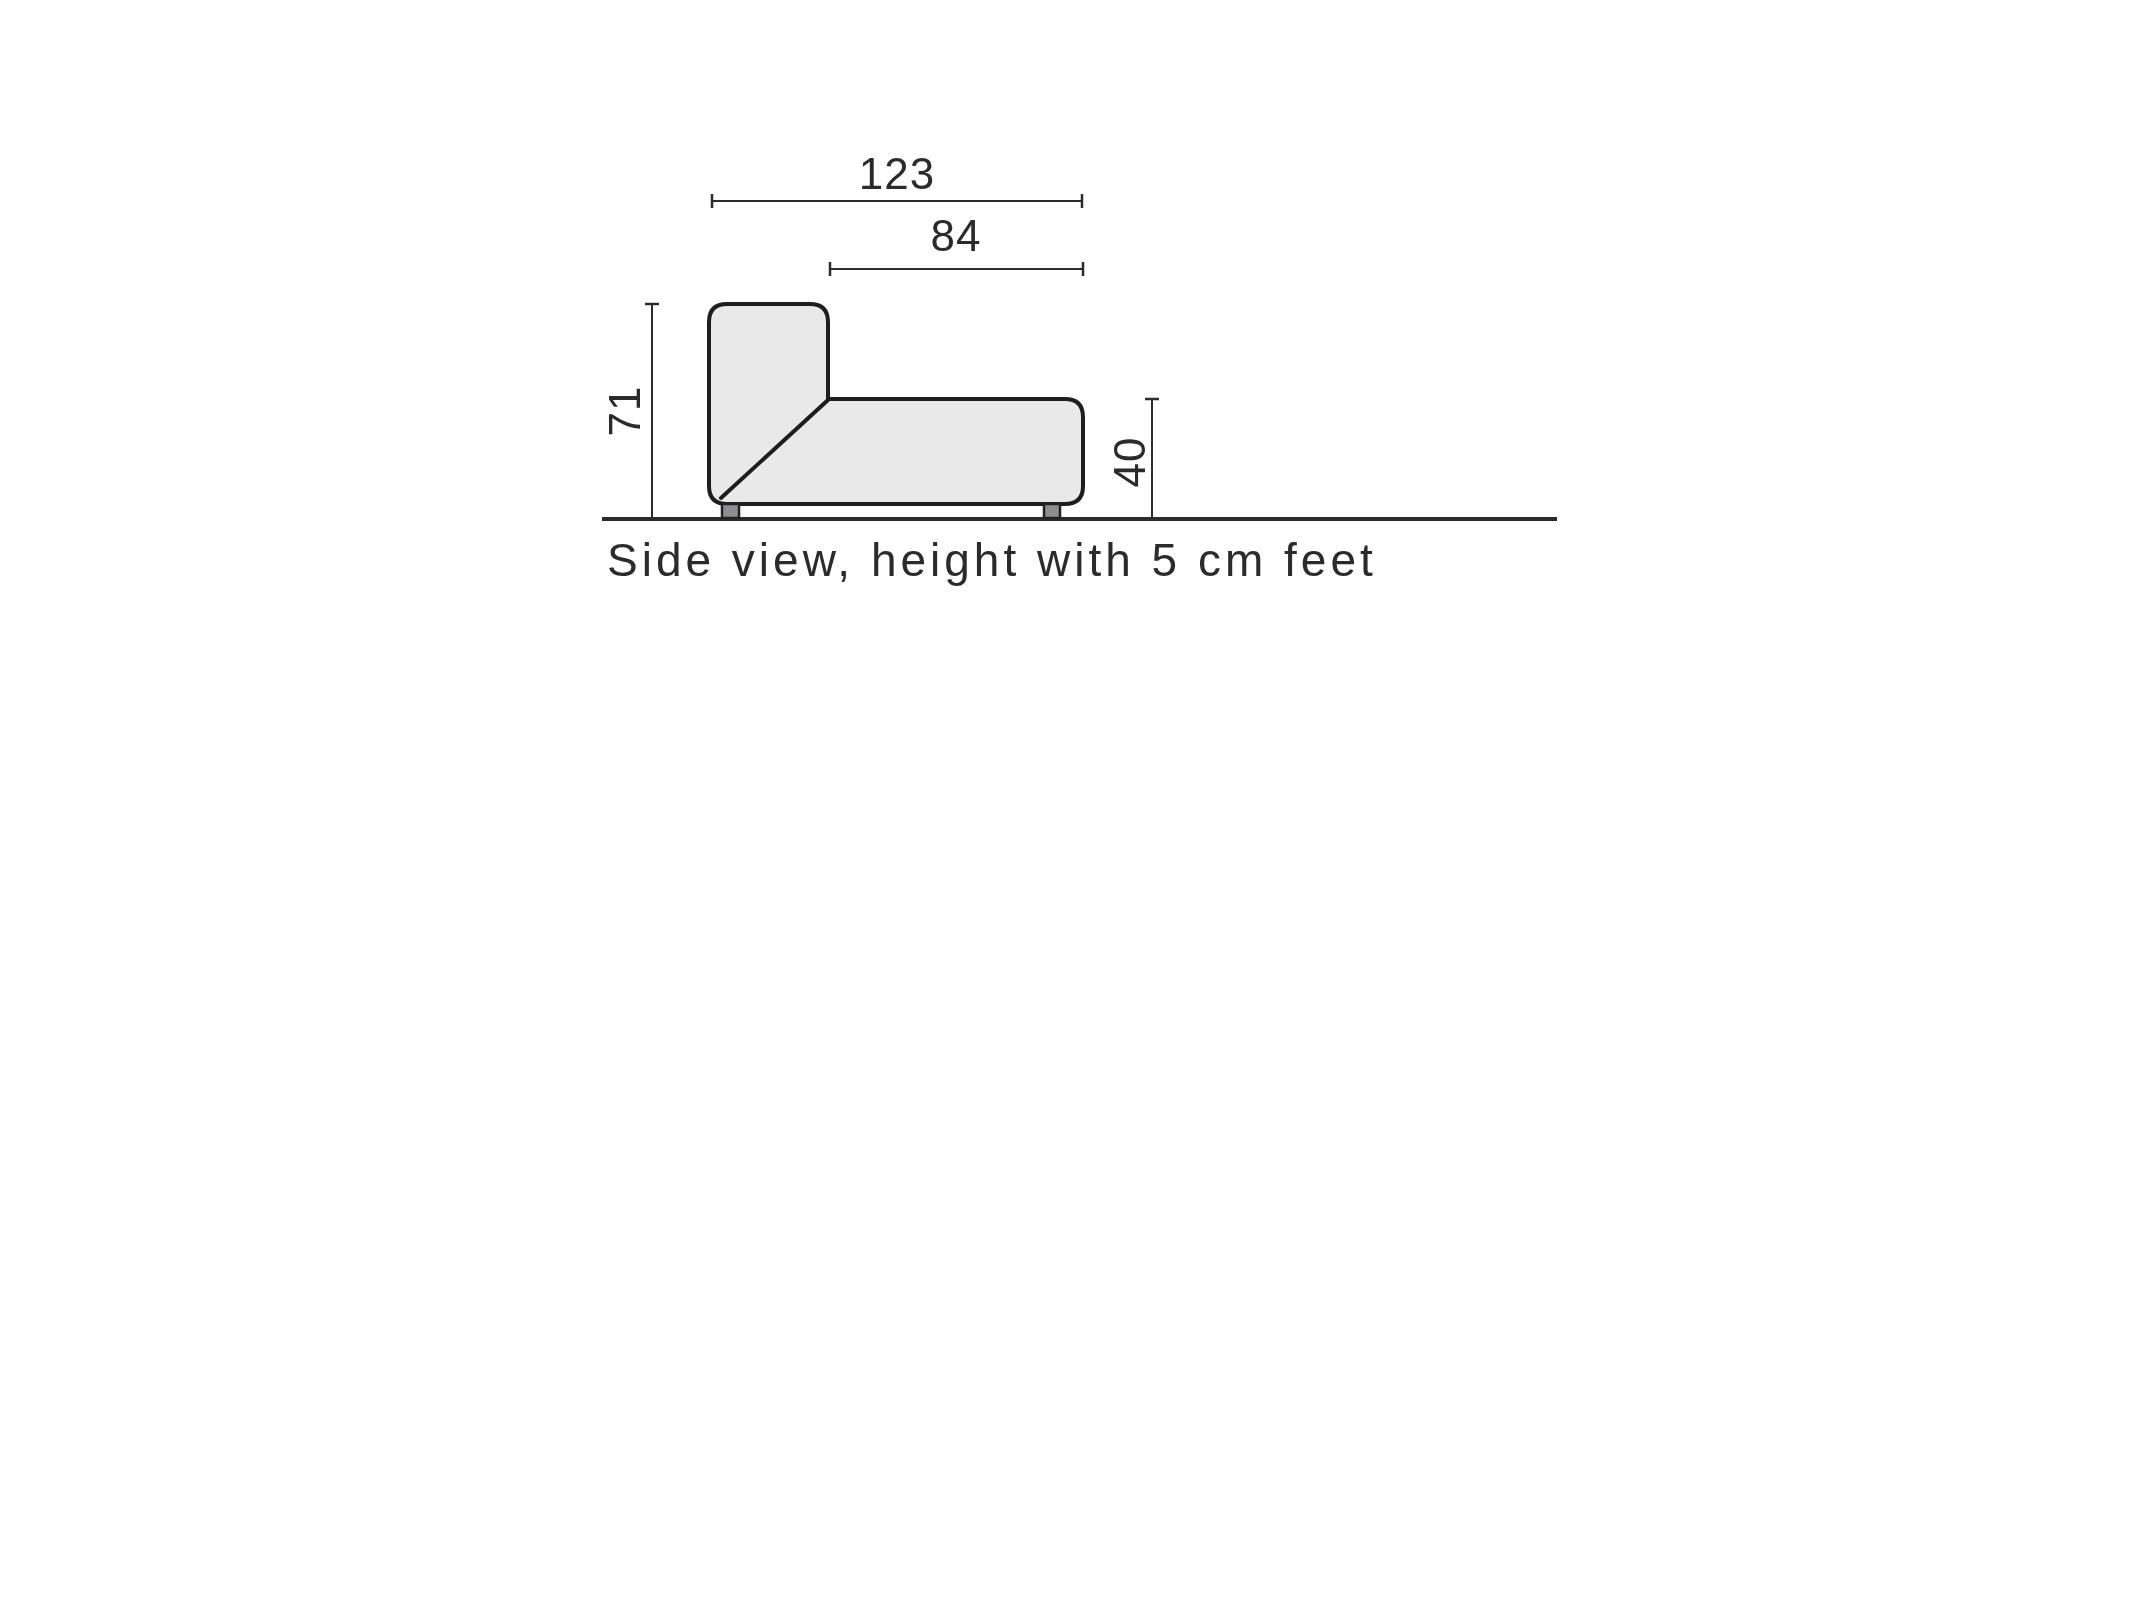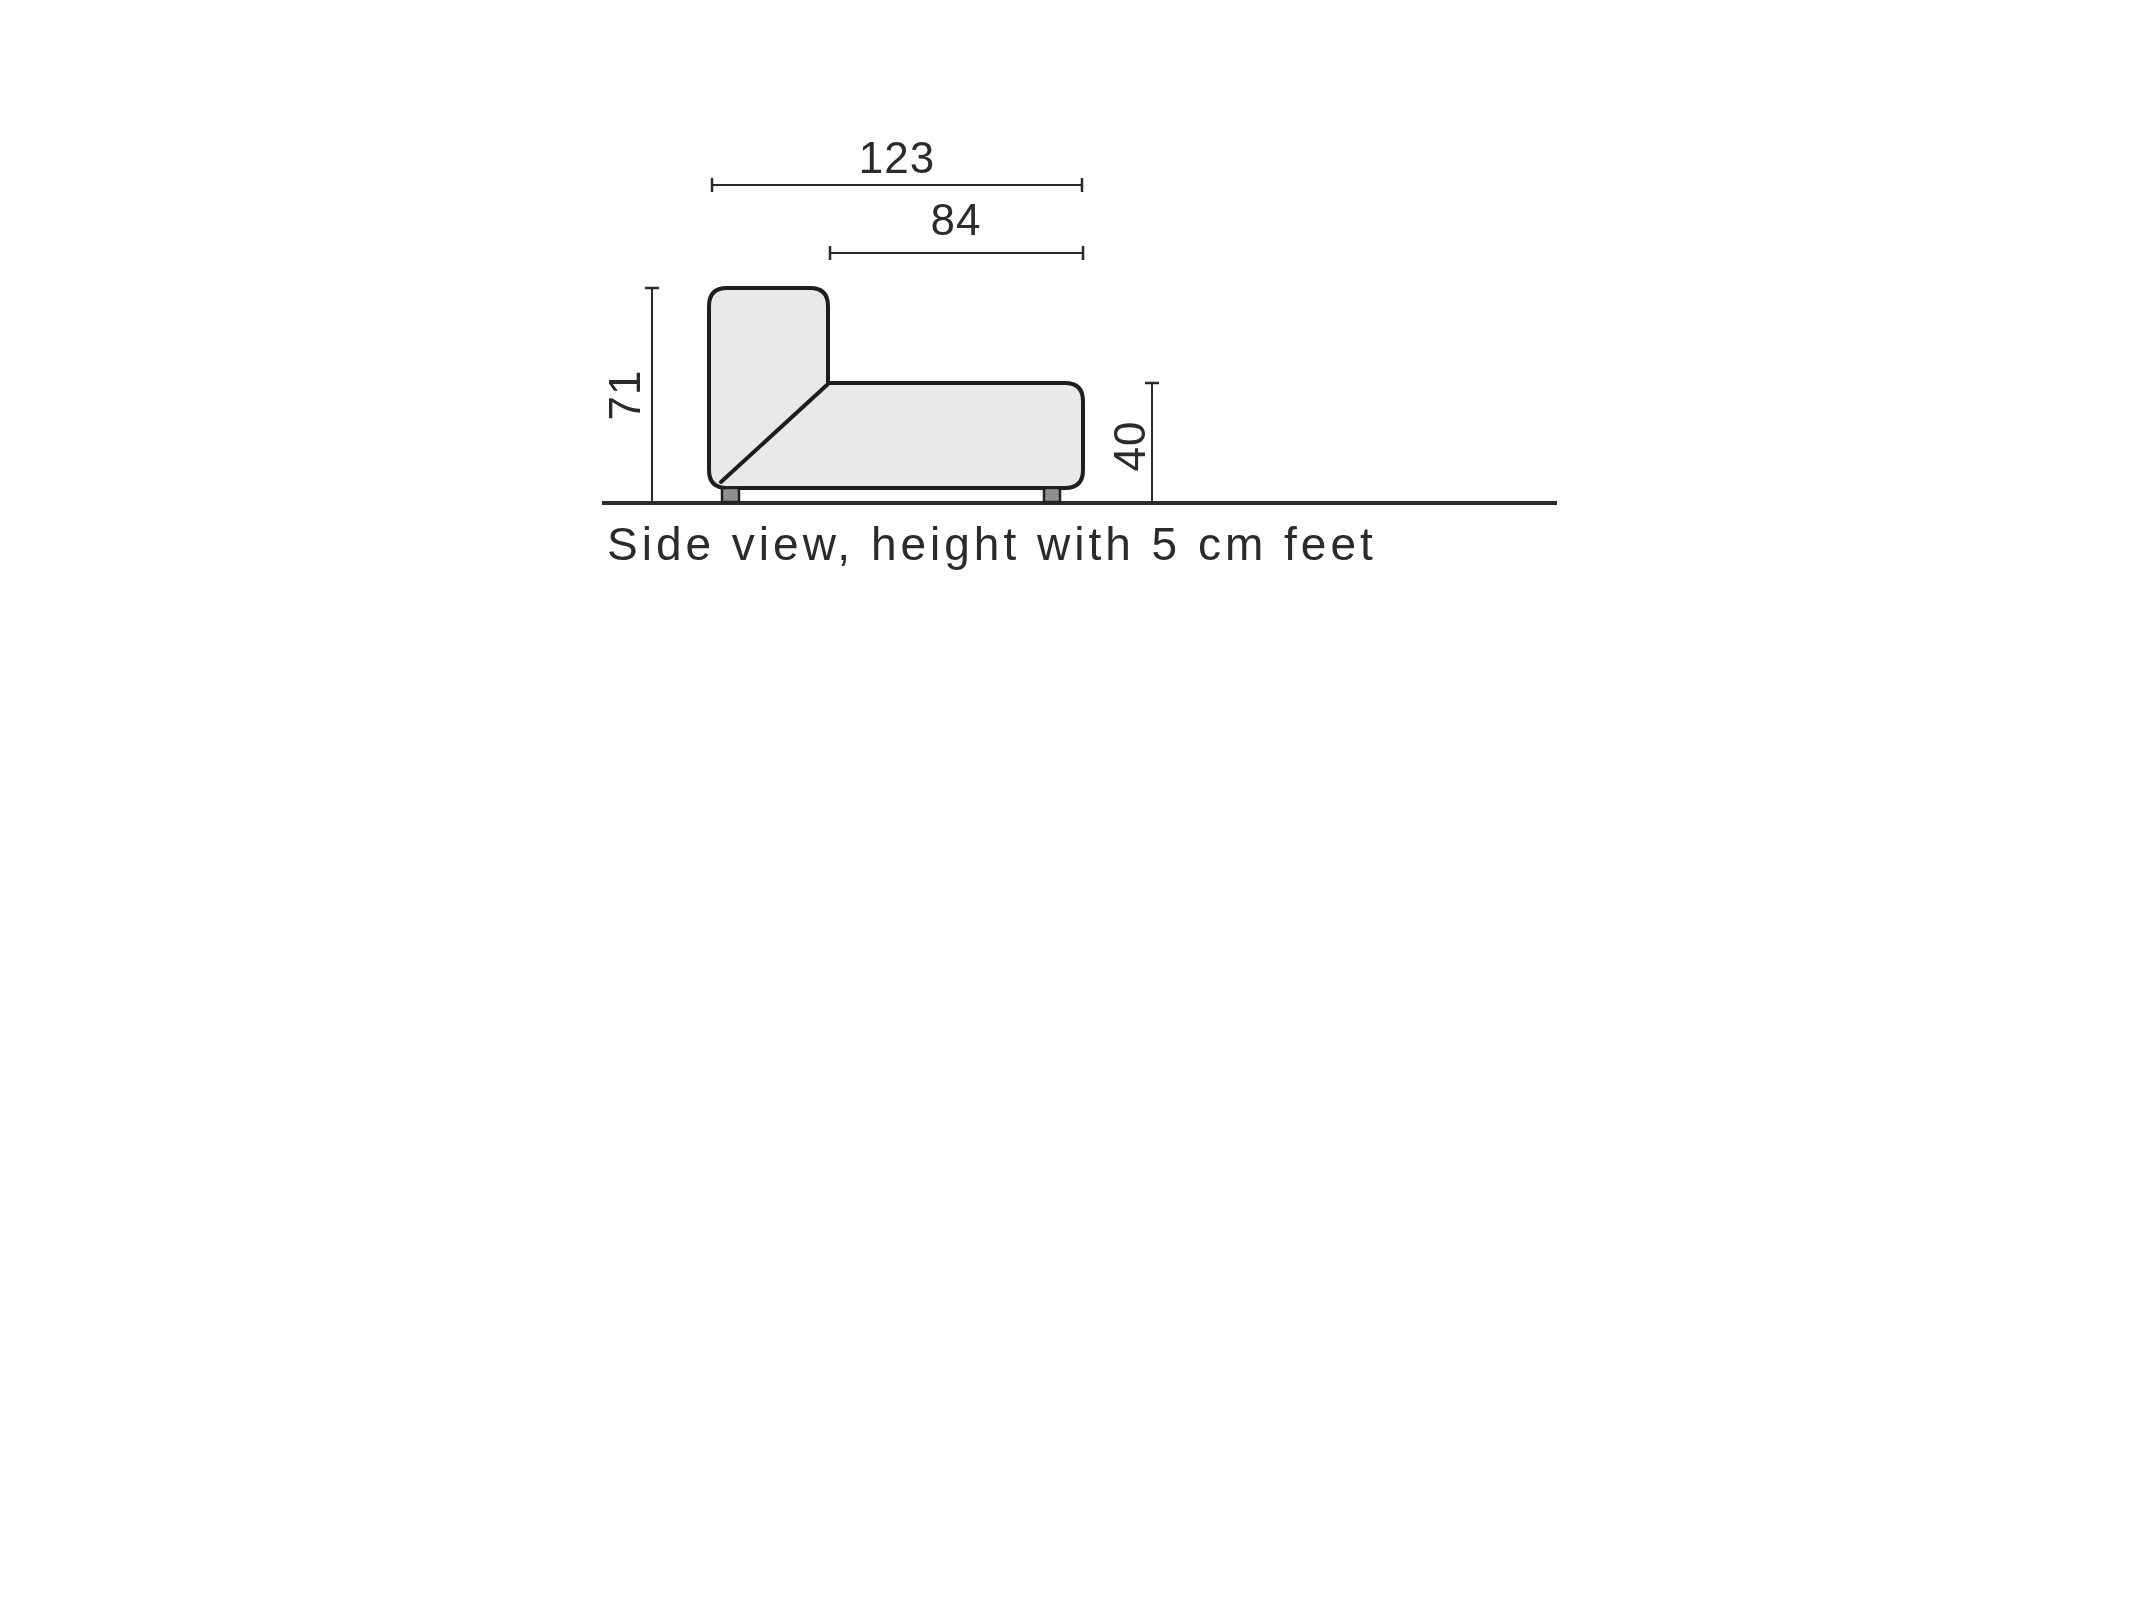--- a/index.html
+++ b/index.html
@@ -7,20 +7,21 @@
     padding: 0;
     background: #ffffff;
   }
   .page {
     position: relative;
     width: 2130px;
     height: 1339px;
     background: #ffffff;
     overflow: hidden;
     font-family: "Liberation Sans", sans-serif;
+    margin-top: 16px;
   }
   svg { display: block; }
   .dim-line {
     stroke: #2b2b2b;
     stroke-width: 2;
     fill: none;
   }
   .dim-tick {
     stroke: #2b2b2b;
     stroke-width: 2.5;

